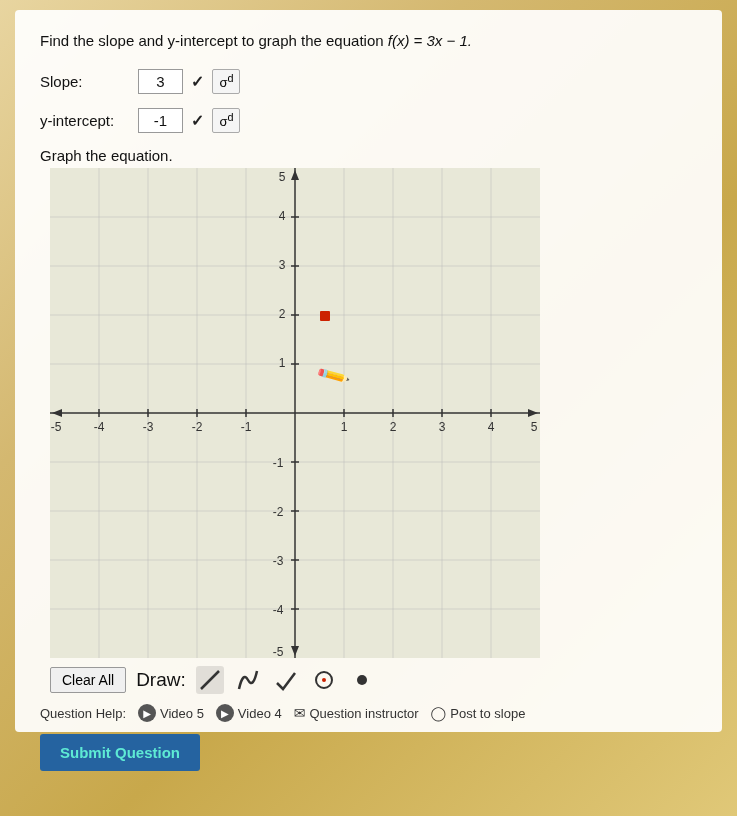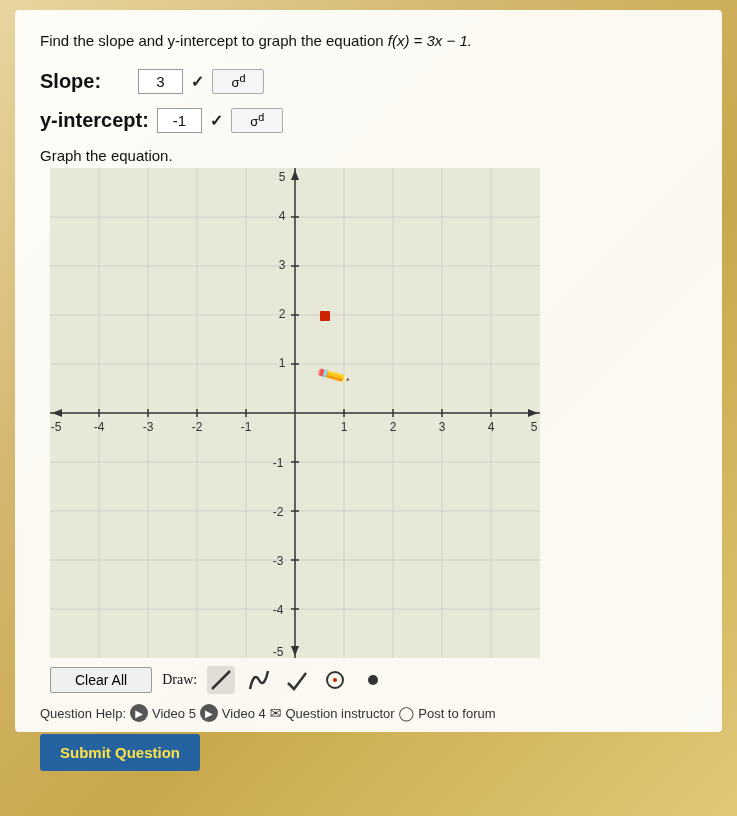--- a/index.html
+++ b/index.html
@@ -28,42 +28,41 @@
     .math-eq {
       font-style: italic;
     }
     .input-row {
       display: flex;
       align-items: center;
       margin-bottom: 14px;
       gap: 8px;
     }
     .input-label {
-      font-size: 20px;
+      font-size: 15px;
       min-width: 90px;
-      font-weight: bold;
     }
     .answer-box {
       border: 1px solid #999;
       padding: 3px 8px;
       min-width: 45px;
       text-align: center;
       font-size: 15px;
       background: #fff;
       display: inline-block;
     }
     .check-mark {
       color: #222;
       font-size: 16px;
       font-weight: bold;
     }
     .sigma-btn {
       border: 1px solid #aaa;
       background: #f5f5f5;
-      padding: 2px 18px;
+      padding: 2px 6px;
       font-size: 13px;
       cursor: pointer;
       border-radius: 2px;
     }
     .graph-label {
       font-size: 15px;
       margin-bottom: 4px;
     }
     .graph-area {
       position: relative;
@@ -79,46 +78,45 @@
     .toolbar {
       display: flex;
       align-items: center;
       gap: 10px;
       margin-top: 8px;
       margin-left: 10px;
     }
     .clear-all-btn {
       border: 1px solid #999;
       background: #f0f0f0;
-      padding: 4px 24px;
+      padding: 4px 11px;
       font-size: 14px;
       cursor: pointer;
       border-radius: 2px;
     }
     .draw-label {
-      font-size: 14px;
-      font-family: Liberation Serif, serif;
+      font-size: 19px;
     }
     .tool-icon {
       font-size: 20px;
       cursor: pointer;
       display: inline-flex;
       align-items: center;
       justify-content: center;
       width: 28px;
       height: 28px;
     }
     .tool-icon.active {
       background: rgba(0,0,0,0.1);
       border-radius: 3px;
     }
     .question-help {
       display: flex;
       align-items: center;
-      gap: 4px;
+      gap: 12px;
       margin-top: 10px;
       font-size: 13px;
       color: #333;
       flex-wrap: wrap;
     }
     .help-item {
       display: flex;
       align-items: center;
       gap: 4px;
       cursor: pointer;
@@ -130,21 +128,21 @@
       border-radius: 50%;
       background: #555;
       color: white;
       font-size: 10px;
       display: inline-flex;
       align-items: center;
       justify-content: center;
     }
     .submit-btn {
       background: #2563a0;
-      color: #fde047;
+      color: #5eead4;
       border: none;
       padding: 10px 20px;
       font-size: 15px;
       font-weight: bold;
       cursor: pointer;
       border-radius: 3px;
       margin-top: 12px;
     }
     .pencil-cursor-img {
       position: absolute;
@@ -320,20 +318,20 @@
     <span class="help-item">
       <span class="help-icon">▶</span>
       <span>Video 4</span>
     </span>
     <span class="help-item">
       <span style="font-size:14px;">✉</span>
       <span>Question instructor</span>
     </span>
     <span class="help-item">
       <span style="font-size:14px;">◯</span>
-      <span>Post to forum</span>
+      <span>Post to slope</span>
     </span>
   </div>
 
   
   <button class="submit-btn">Submit Question</button>
 
 </div>
 
 </body></html>

